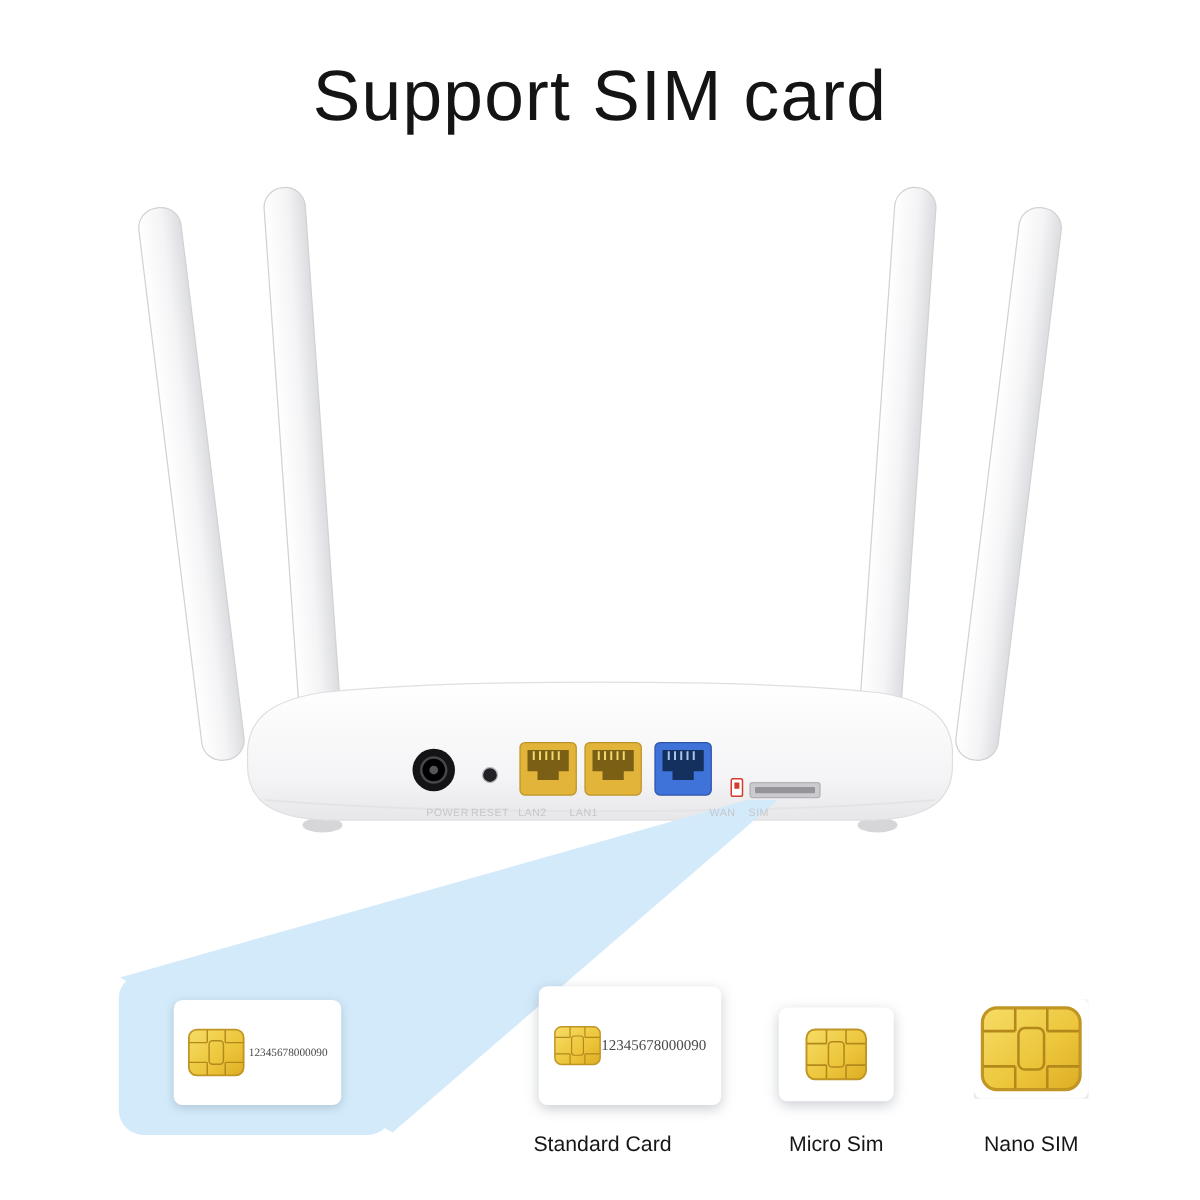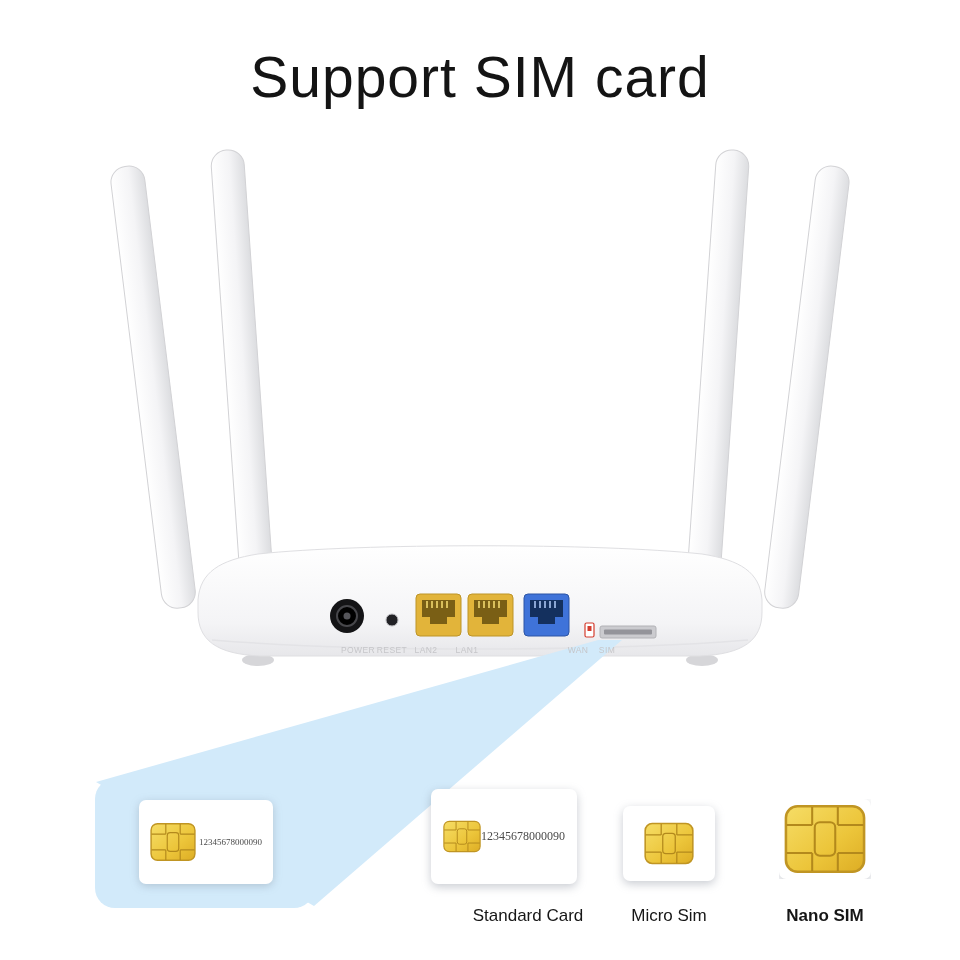--- a/index.html
+++ b/index.html
@@ -17,23 +17,23 @@
                 filter:drop-shadow(0 2px 4px rgba(100,110,125,.30));}
   .card-standard{left:431px;top:789px;width:146px;height:95px;padding:0 12px;justify-content:space-between;}
   .card-micro{left:623px;top:806px;width:92px;height:75px;justify-content:center;}
   .card-nano{left:779px;top:799px;width:92px;height:80px;padding:5px;justify-content:center;
              clip-path:polygon(16% 0,100% 0,100% 100%,0 100%,0 14%);}
   .nums{display:flex;flex-direction:row;align-items:center;
         font-family:Liberation Serif, serif;color:#4a4a4a;}
   .nums-sm{font-size:9px;line-height:11px;}
   .nums-lg{font-size:12px;line-height:14.5px;}
   .card-label{position:absolute;top:906px;font-size:17px;color:#161616;text-align:center;}
-  #label-standard{left:455px;width:146px;text-align:center;}
+  #label-standard{left:409px;width:146px;text-align:center;}
   #label-micro{left:623px;width:92px;}
-  #label-nano{left:779px;width:92px;font-weight:bold;}
+  #label-nano{left:779px;width:92px;}
 </style>
 </head>
 <body>
 
 <div id="canvas">
 
   <div id="title" class="abs">Support SIM card</div>
 
   <svg class="abs" style="left:0;top:0" width="960" height="960" viewBox="0 0 960 960">
     <defs>

